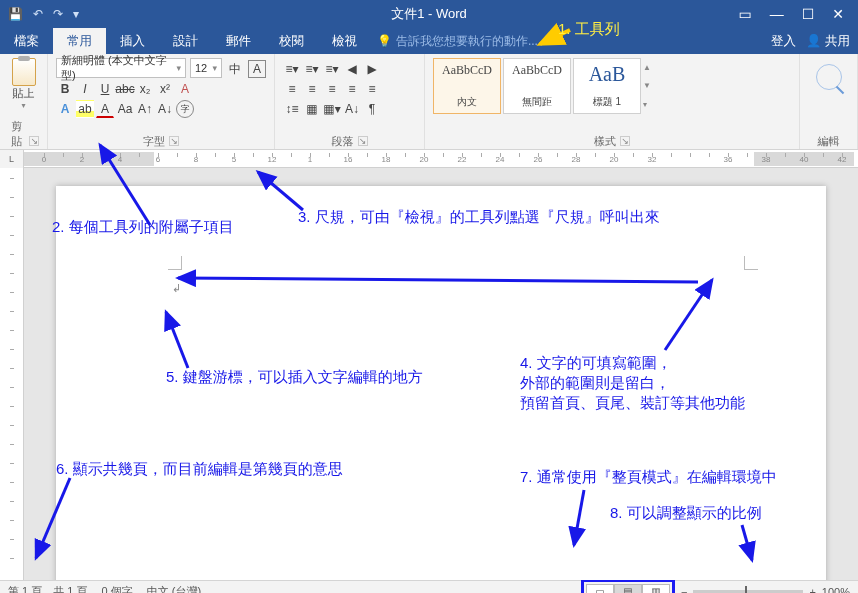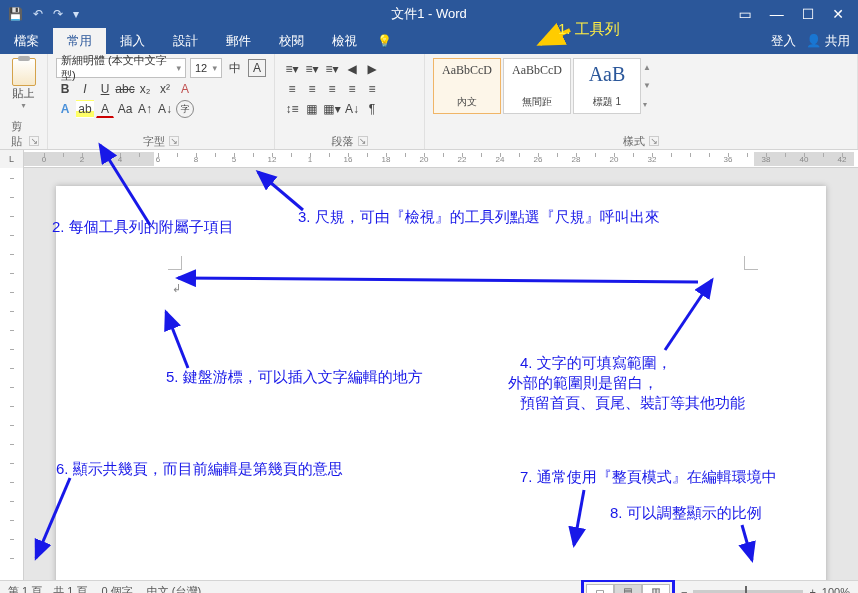--- a/index.html
+++ b/index.html
@@ -15,21 +15,21 @@
   .tell-me { color: #9bbbe6; margin-left: 6px; display: flex; align-items: center; gap: 4px; font-size: 12px;}
   .signin-share { margin-left: auto; display: flex; align-items: center; gap: 10px; padding-right: 8px; }
   .ribbon { height: 96px; background: #f3f3f3; border-bottom: 1px solid #d4d4d4; display: flex; font-size: 12px; }
   .group { border-right: 1px solid #e0e0e0; padding: 4px 8px 0 8px; display: flex; flex-direction: column; justify-content: space-between; }
   .group-label { text-align: center; font-size: 11px; color: #666; height: 16px; display: flex; align-items: center; justify-content: center; gap: 4px;}
   .g-clip { width: 48px; align-items: center; }
   .paste-btn { display: flex; flex-direction: column; align-items: center; font-size: 11px; color: #444; }
   .paste-ico { width: 24px; height: 28px; border: 1px solid #d4a24a; background: linear-gradient(#fff,#f7e8c8); border-radius: 2px; position: relative;}
   .paste-ico::before { content:""; position:absolute; top:-3px; left:5px; width:12px; height:5px; background:#b0b0b0; border-radius:2px;}
   .g-font { flex: 0 0 185px; }
-  .font-row { display: flex; gap: 4px; align-items: center; }
+  .font-row { display: flex; gap: 4px; align-items: flex-end; }
   .combo { height: 20px; border: 1px solid #c0c0c0; background: #fff; font-size: 11px; display: flex; align-items: center; padding: 0 4px; justify-content: space-between; color:#333;}
   .combo .dd { color:#888; font-size:9px; margin-left:2px;}
   .ico { width: 18px; height: 18px; display: inline-flex; align-items: center; justify-content: center; font-size: 12px; color: #444; border:1px solid transparent;}
   .row { display: flex; gap: 2px; align-items: center; margin-top:2px;}
   .g-para { flex: 0 0 150px; }
   .g-style { flex: 1; }
   .style-gal { display: flex; gap: 2px; height: 56px; align-items: stretch;}
   .style-card { width: 68px; border: 1px solid #d0d0d0; background: #fff; display: flex; flex-direction: column; align-items: center; justify-content: space-between; padding: 4px 2px; font-size: 10px; color:#444;}
   .style-card.sel{border-color:#f0b567;background:#fdf6e9;}
   .style-prev { font-family: "Times New Roman", serif; }
@@ -87,20 +87,21 @@
 <div class="menubar">
   <div class="tab">檔案</div>
   <div class="tab active">常用</div>
   <div class="tab">插入</div>
   <div class="tab">設計</div>
   <div class="tab">郵件</div>
   <div class="tab">校閱</div>
   <div class="tab">檢視</div>
   <div class="tell-me">
     <span>💡</span>
+    <span>告訴我您想要執行的動作...</span>
   </div>
   <div class="signin-share">
     <span>登入</span>
     <span>👤 <span>共用</span></span>
   </div>
 </div>
 
 <div class="ribbon">
   <div class="group g-clip">
     <div class="paste-btn">
@@ -204,20 +205,28 @@
       </div>
       <div style="width:14px;display:flex;flex-direction:column;justify-content:space-around;color:#888;font-size:8px">
         <span>▲</span>
         <span>▼</span>
         <span>▾</span>
       </div>
     </div>
     <div class="group-label">
         <span>樣式</span>
         <span class="dlauncher">↘</span>
+      </div>
+  </div>
+  <div class="group g-edit">
+    <div style="display:flex;flex-direction:column;align-items:center;gap:2px;margin-top:6px">
+      <div class="find-ico"></div>
+    </div>
+    <div class="group-label">
+        <span>編輯</span>
       </div>
   </div>
 </div>
 
 <div class="ruler-h">
   <div class="ruler-corner">L</div>
   <div class="ruler-dark" style="left:0;width:130px"></div>
   <div class="ruler-dark" style="left:730px;width:100px"></div>
 <div class="tick" style="left: 20px;"></div>
     <div class="tnum" style="left: 20px;">0</div>
@@ -363,18 +372,18 @@
 
   <line class="arrow-line" x1="584" y1="490" x2="574" y2="545"></line>
 
   <line class="arrow-line" x1="742" y1="525" x2="752" y2="560"></line>
 </svg>
 
 <div class="anno" style="top:20px;left:558px;color:#ffee44">1. 工具列</div>
 <div class="anno" style="top:218px;left:52px">2. 每個工具列的附屬子項目</div>
 <div class="anno" style="top:208px;left:298px">3. 尺規，可由『檢視』的工具列點選『尺規』呼叫出來</div>
 <div class="anno" style="top:354px;left:520px">4. 文字的可填寫範圍，</div>
-<div class="anno" style="top:374px;left:508px">外部的範圍則是留白，</div>
+<div class="anno" style="top:374px;left:520px">外部的範圍則是留白，</div>
 <div class="anno" style="top:394px;left:520px">預留首頁、頁尾、裝訂等其他功能</div>
 <div class="anno" style="top:368px;left:166px">5. 鍵盤游標，可以插入文字編輯的地方</div>
 <div class="anno" style="top:460px;left:56px">6. 顯示共幾頁，而目前編輯是第幾頁的意思</div>
 <div class="anno" style="top:468px;left:520px">7. 通常使用『整頁模式』在編輯環境中</div>
 <div class="anno" style="top:504px;left:610px">8. 可以調整顯示的比例</div>
 
 </body></html>

